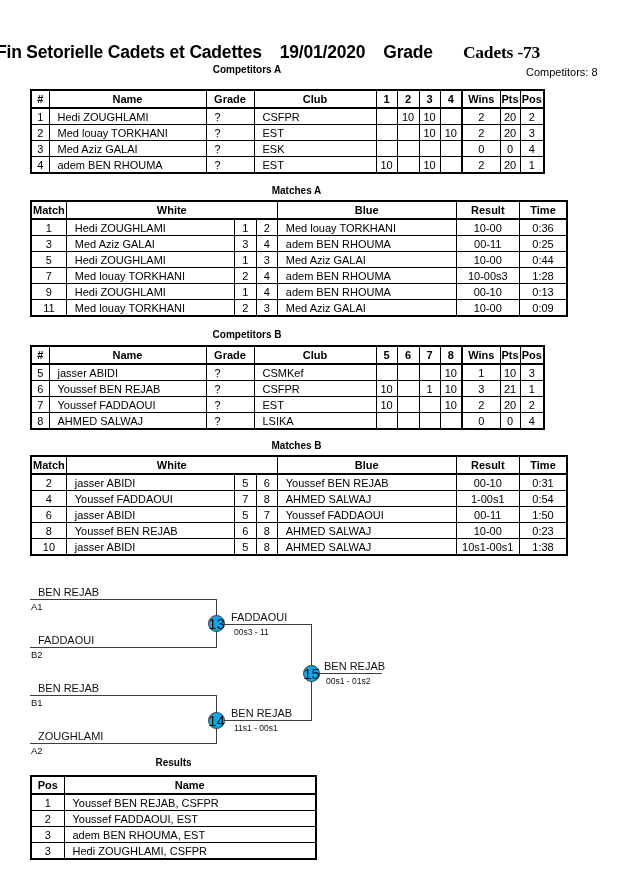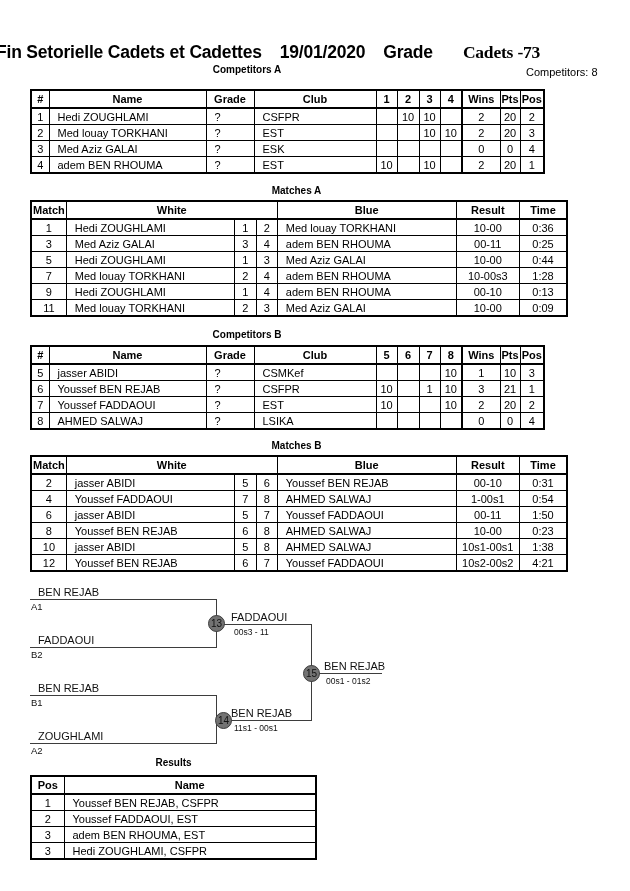--- a/index.html
+++ b/index.html
@@ -34,21 +34,21 @@
   #comp-b{top:345px;left:30px;}
   #match-b{top:455px;left:30px;}
   #results{top:775px;left:30px;}
 
   
   .bl{position:absolute;background:#3d3d3d;}
   .bname{position:absolute;font-size:11px;white-space:nowrap;color:#111;}
   .bseed{position:absolute;font-size:9.5px;color:#111;}
   .bscore{position:absolute;font-size:8.5px;color:#111;}
   .bcircle{position:absolute;width:15px;height:15px;border:1px solid #3d3d3d;
-           border-radius:50%;background:#737373;z-index:2;font-size:10px;color:#111;
+           border-radius:50%;background:#0ea5e9;z-index:2;font-size:15px;color:#111;
            display:flex;align-items:center;justify-content:center;}
 </style>
 </head>
 <body>
 
 <div id="page">
 
   <div id="title" class="abs">
     <span class="seg1">Fin Setorielle Cadets et Cadettes</span>
     <span class="seg2">19/01/2020</span>
@@ -368,29 +368,20 @@
         </tr>
         <tr>
           <td>10</td>
           <td class="l">jasser ABIDI</td>
           <td>5</td>
           <td>8</td>
           <td class="l">AHMED SALWAJ</td>
           <td>10s1-00s1</td>
           <td>1:38</td>
         </tr>
-        <tr>
-          <td>12</td>
-          <td class="l">Youssef BEN REJAB</td>
-          <td>6</td>
-          <td>7</td>
-          <td class="l">Youssef FADDAOUI</td>
-          <td>10s2-00s2</td>
-          <td>4:21</td>
-        </tr>
       </tbody>
     </table>
 
   <table id="results" class="abs">
     <colgroup>
         <col style="width:33px">
         <col style="width:252px">
       </colgroup>
   <thead>
         <tr>
@@ -437,21 +428,21 @@
 
     <div class="bname" style="left:38px;top:682px">BEN REJAB</div>
     <div class="bl" style="left:30px;top:695px;width:187px;height:1px"></div>
     <div class="bseed" style="left:31px;top:697px">B1</div>
 
     <div class="bname" style="left:38px;top:730px">ZOUGHLAMI</div>
     <div class="bl" style="left:30px;top:743px;width:187px;height:1px"></div>
     <div class="bseed" style="left:31px;top:745px">A2</div>
 
     <div class="bl" style="left:216px;top:695px;width:1px;height:49px"></div>
-    <div class="bcircle" style="left:215px;top:712px">14</div>
+    <div class="bcircle" style="left:208px;top:712px">14</div>
 
     <div class="bname" style="left:231px;top:707px">BEN REJAB</div>
     <div class="bl" style="left:224px;top:720px;width:88px;height:1px"></div>
     <div class="bscore" style="left:234px;top:723px">11s1 - 00s1</div>
 
     <div class="bl" style="left:311px;top:624px;width:1px;height:97px"></div>
     <div class="bcircle" style="left:303px;top:665px">15</div>
     <div class="bname" style="left:324px;top:660px">BEN REJAB</div>
     <div class="bl" style="left:319px;top:673px;width:63px;height:1px"></div>
     <div class="bscore" style="left:326px;top:676px">00s1 - 01s2</div>

